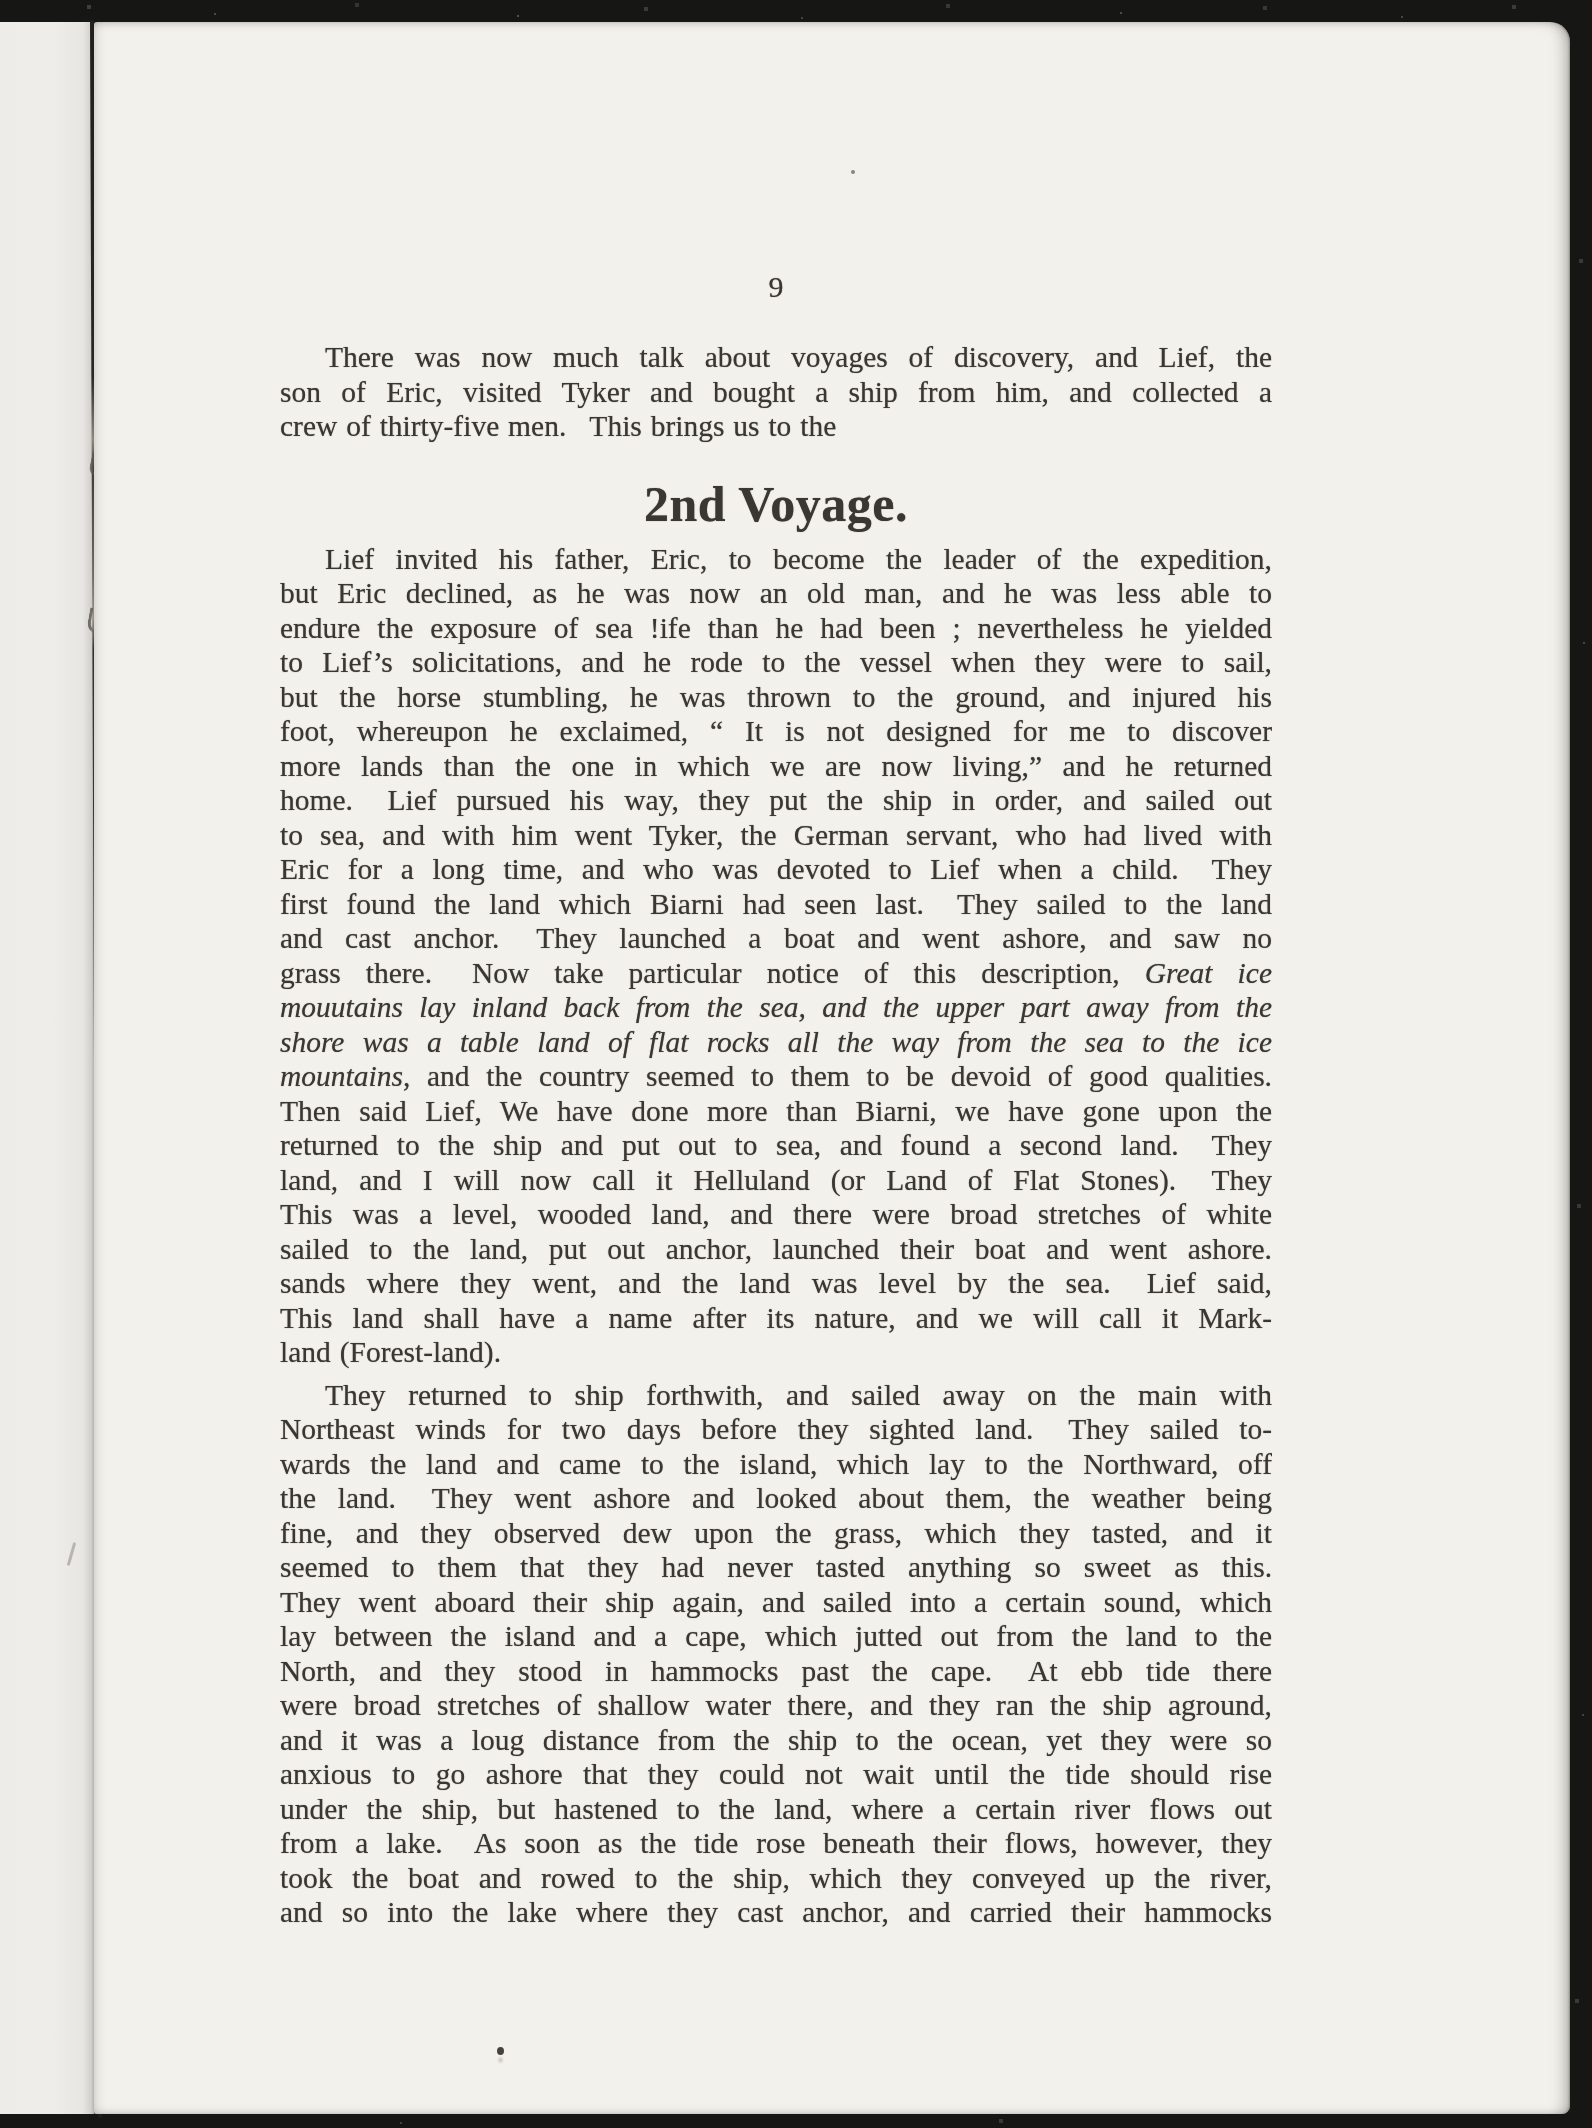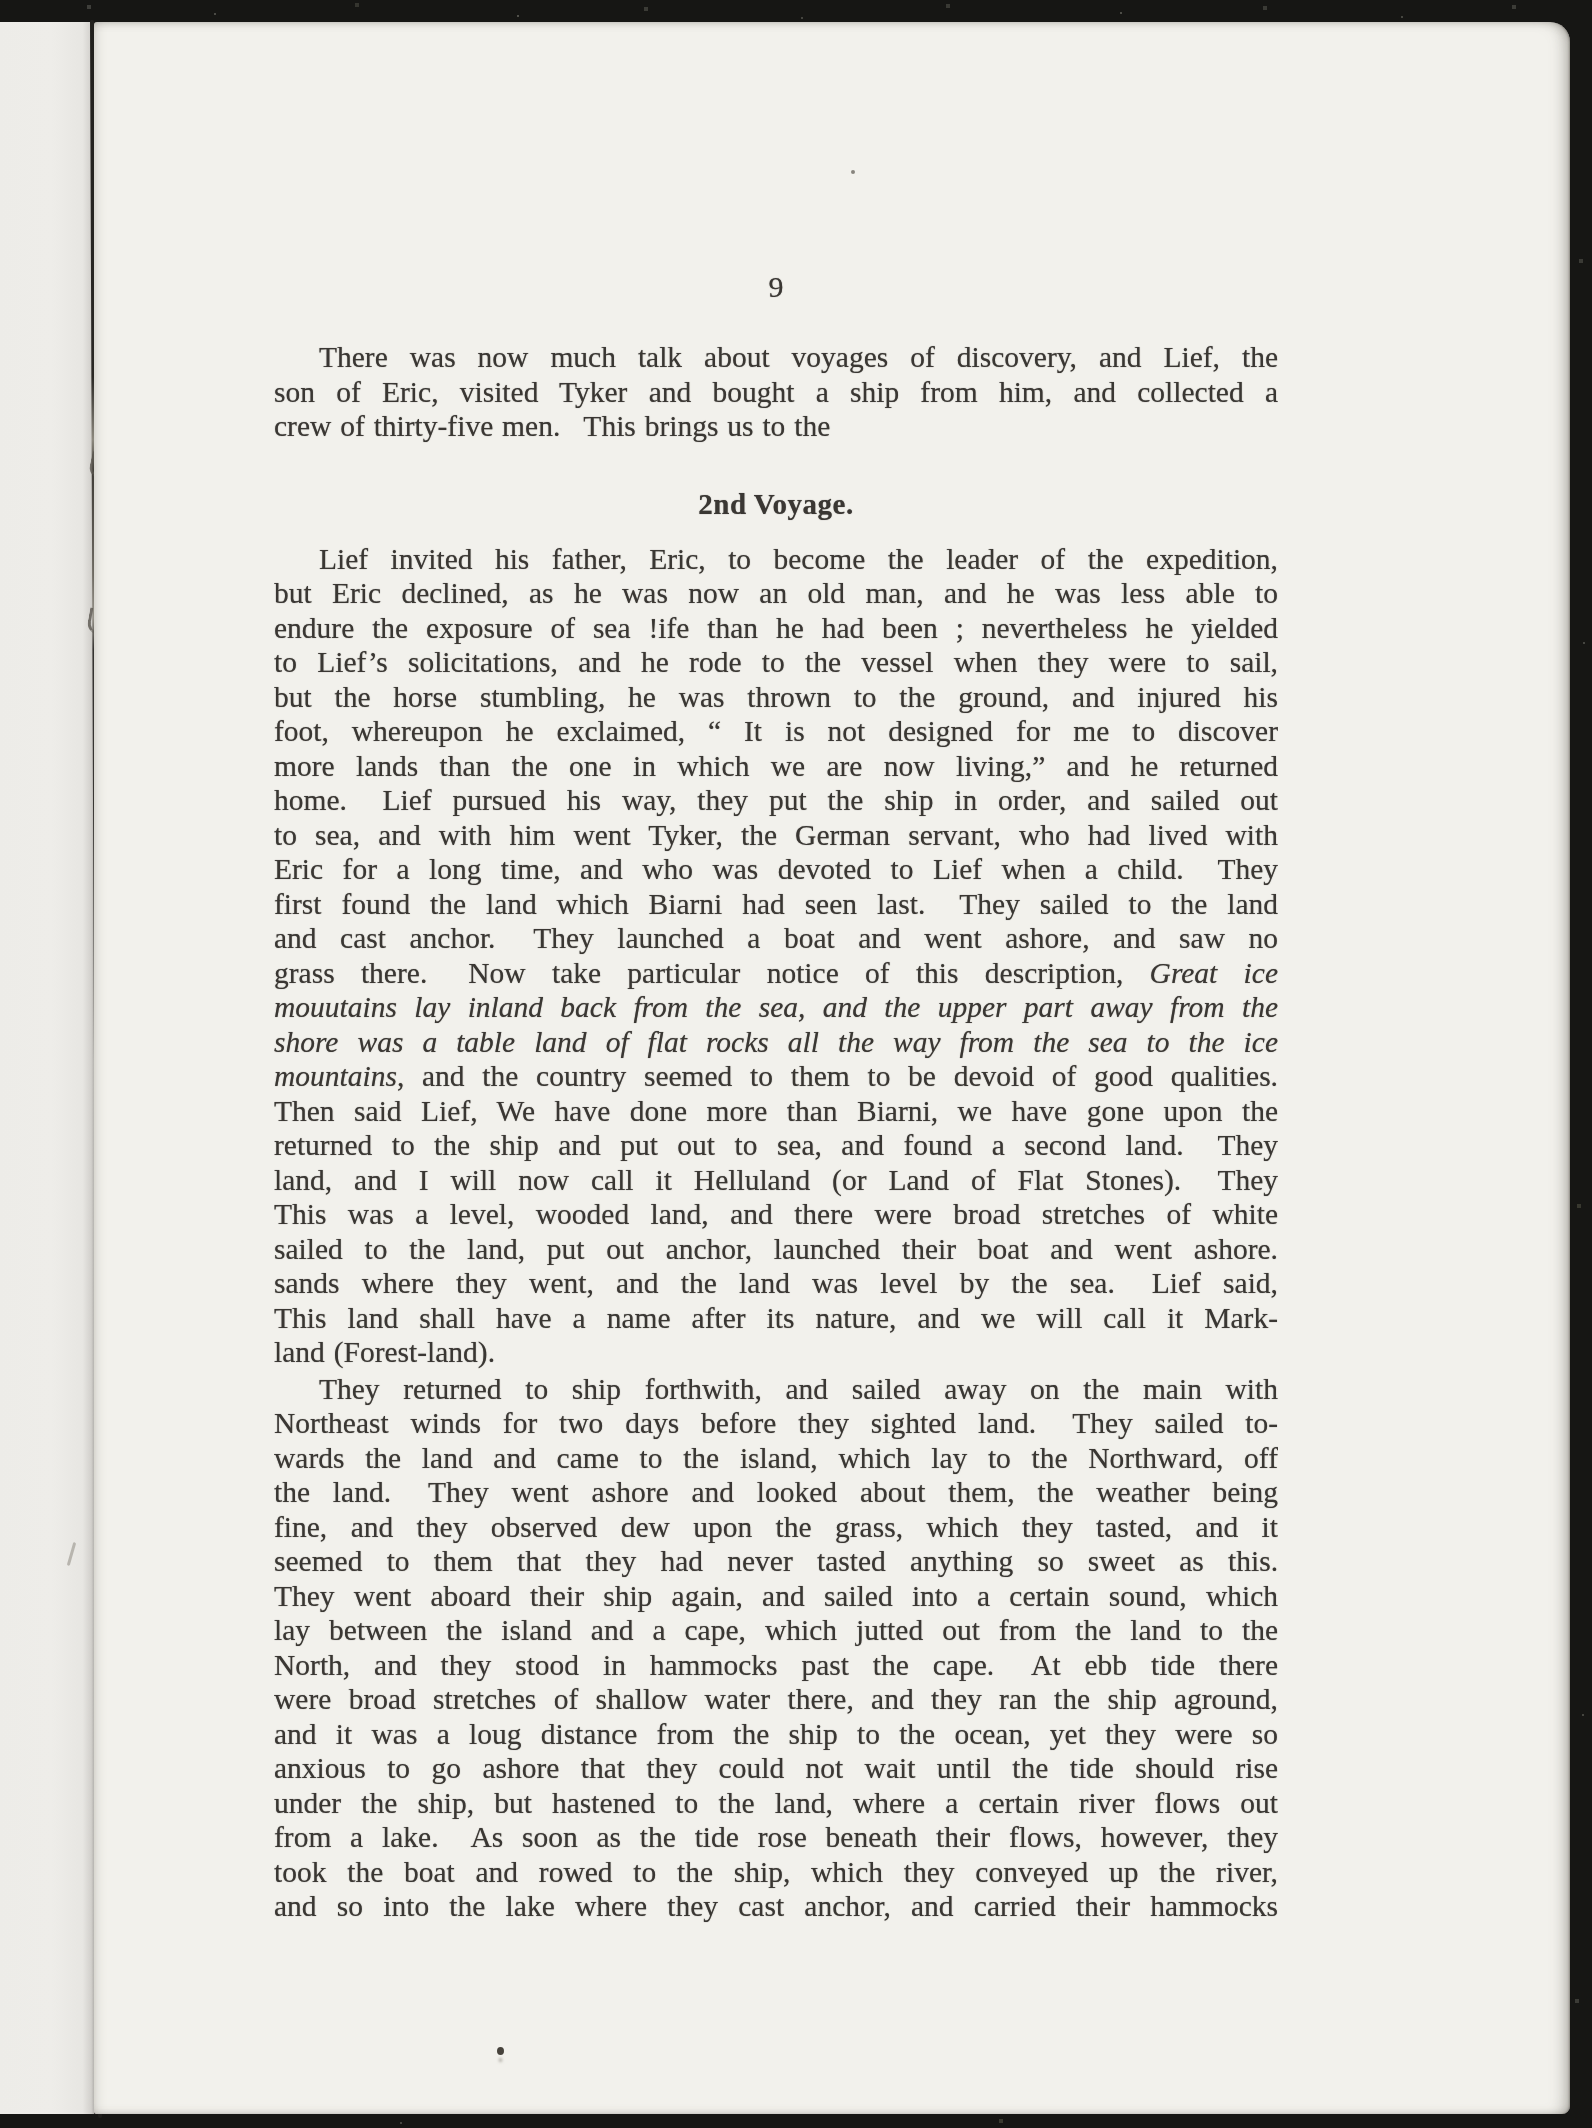--- a/index.html
+++ b/index.html
@@ -45,24 +45,24 @@
                inset -2px 0 2px -1px rgba(70,66,60,.40),
                inset 9px 0 12px -8px rgba(115,111,103,.30),
                inset 0 6px 8px -6px rgba(110,106,98,.35),
                inset 0 -5px 7px -5px rgba(110,106,98,.30);}
 
   .content{position:absolute;left:178px;top:0;width:1008px;color:var(--ink,#3a3733);
     text-shadow:0 0 1px rgba(62,58,53,.65);}
 
   .page-number{margin-top:247px;height:36px;line-height:36px;font-size:30px;text-align:center;}
 
-  .paragraph{margin:2px;}
+  .paragraph{margin:8px;}
   .paragraph.p-first{margin-top:35px;}
 
-  .heading{margin:38px 0 16px 0;height:44px;line-height:44px;font-size:29px;font-weight:bold;
+  .heading{margin:38px 0 16px 0;height:44px;line-height:44px;font-size:50px;font-weight:bold;
     text-align:center;letter-spacing:.5px;}
 
   .line{font-size:29.5px;line-height:34.5px;white-space:nowrap;overflow:hidden;
     text-align:justify;text-align-last:justify;word-spacing:1.5px;}
   .line.indent{text-indent:45px;}
   .line.short{text-align-last:left;}
   .line .it{font-style:italic;}
 
   
   .ink-dot{position:absolute;left:403px;top:2025px;width:7px;height:8px;border-radius:50%;

